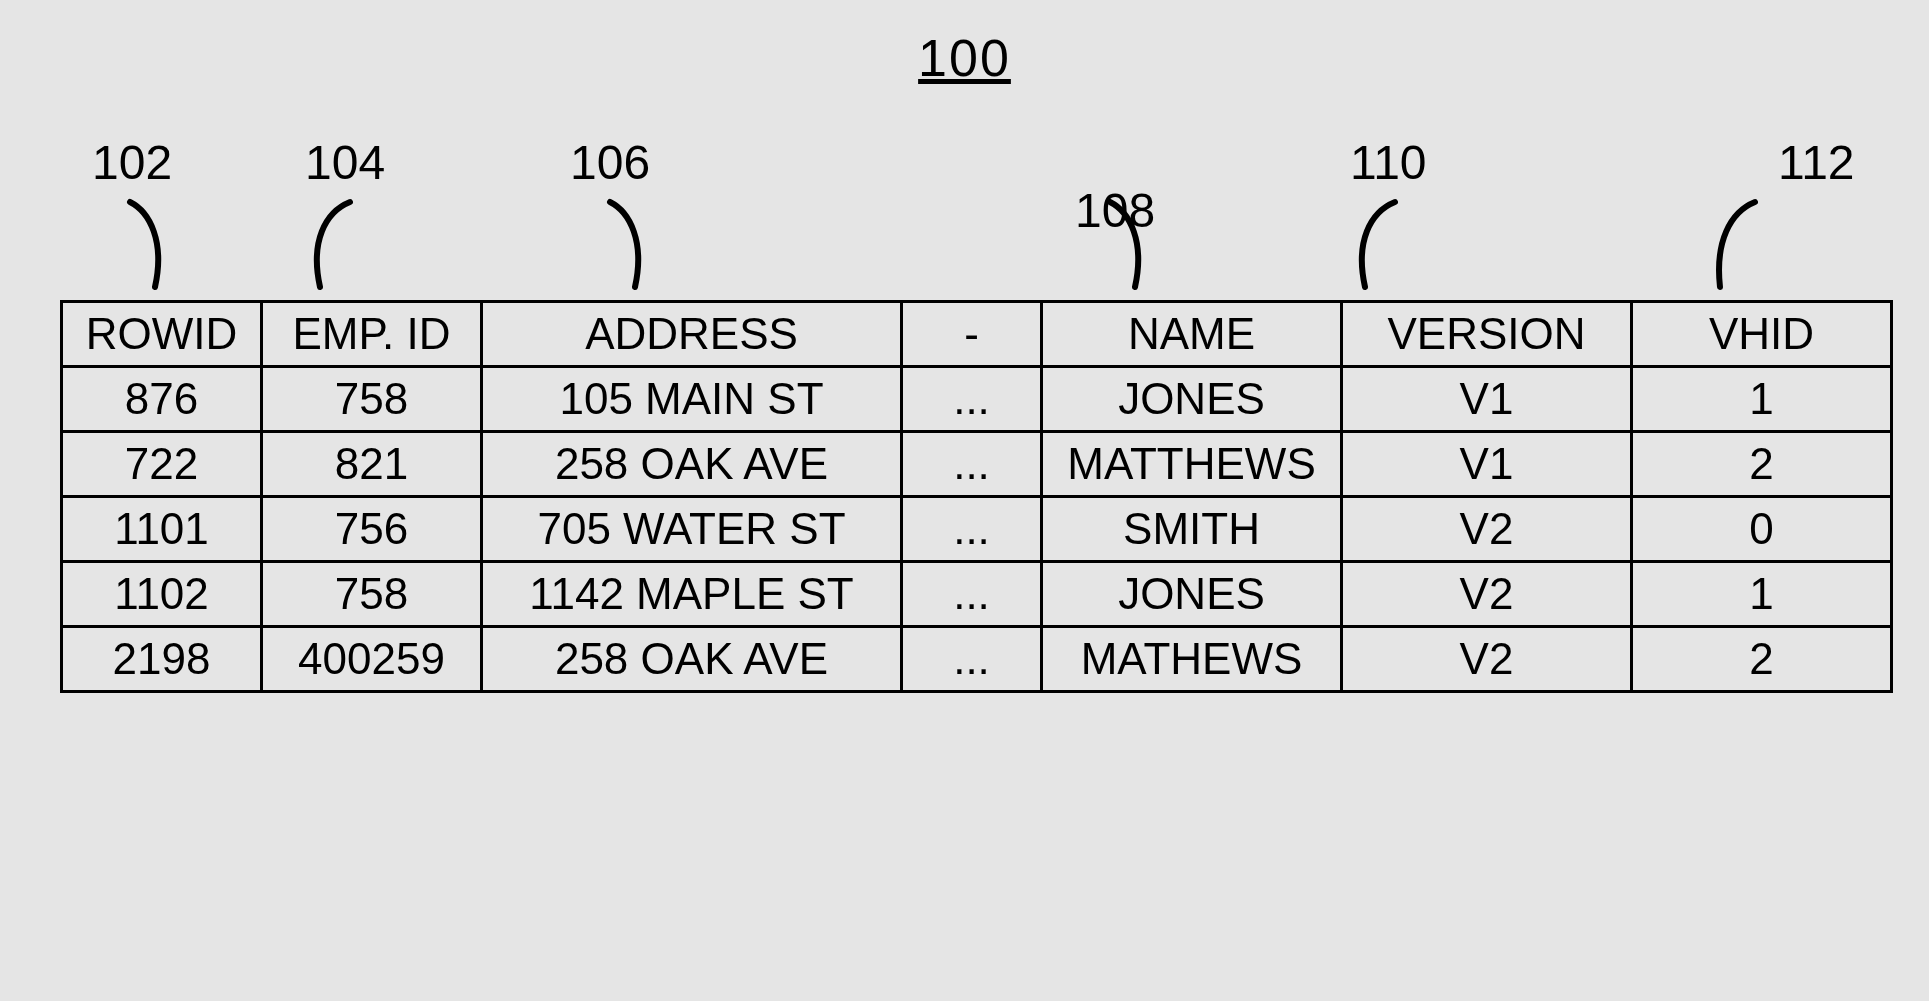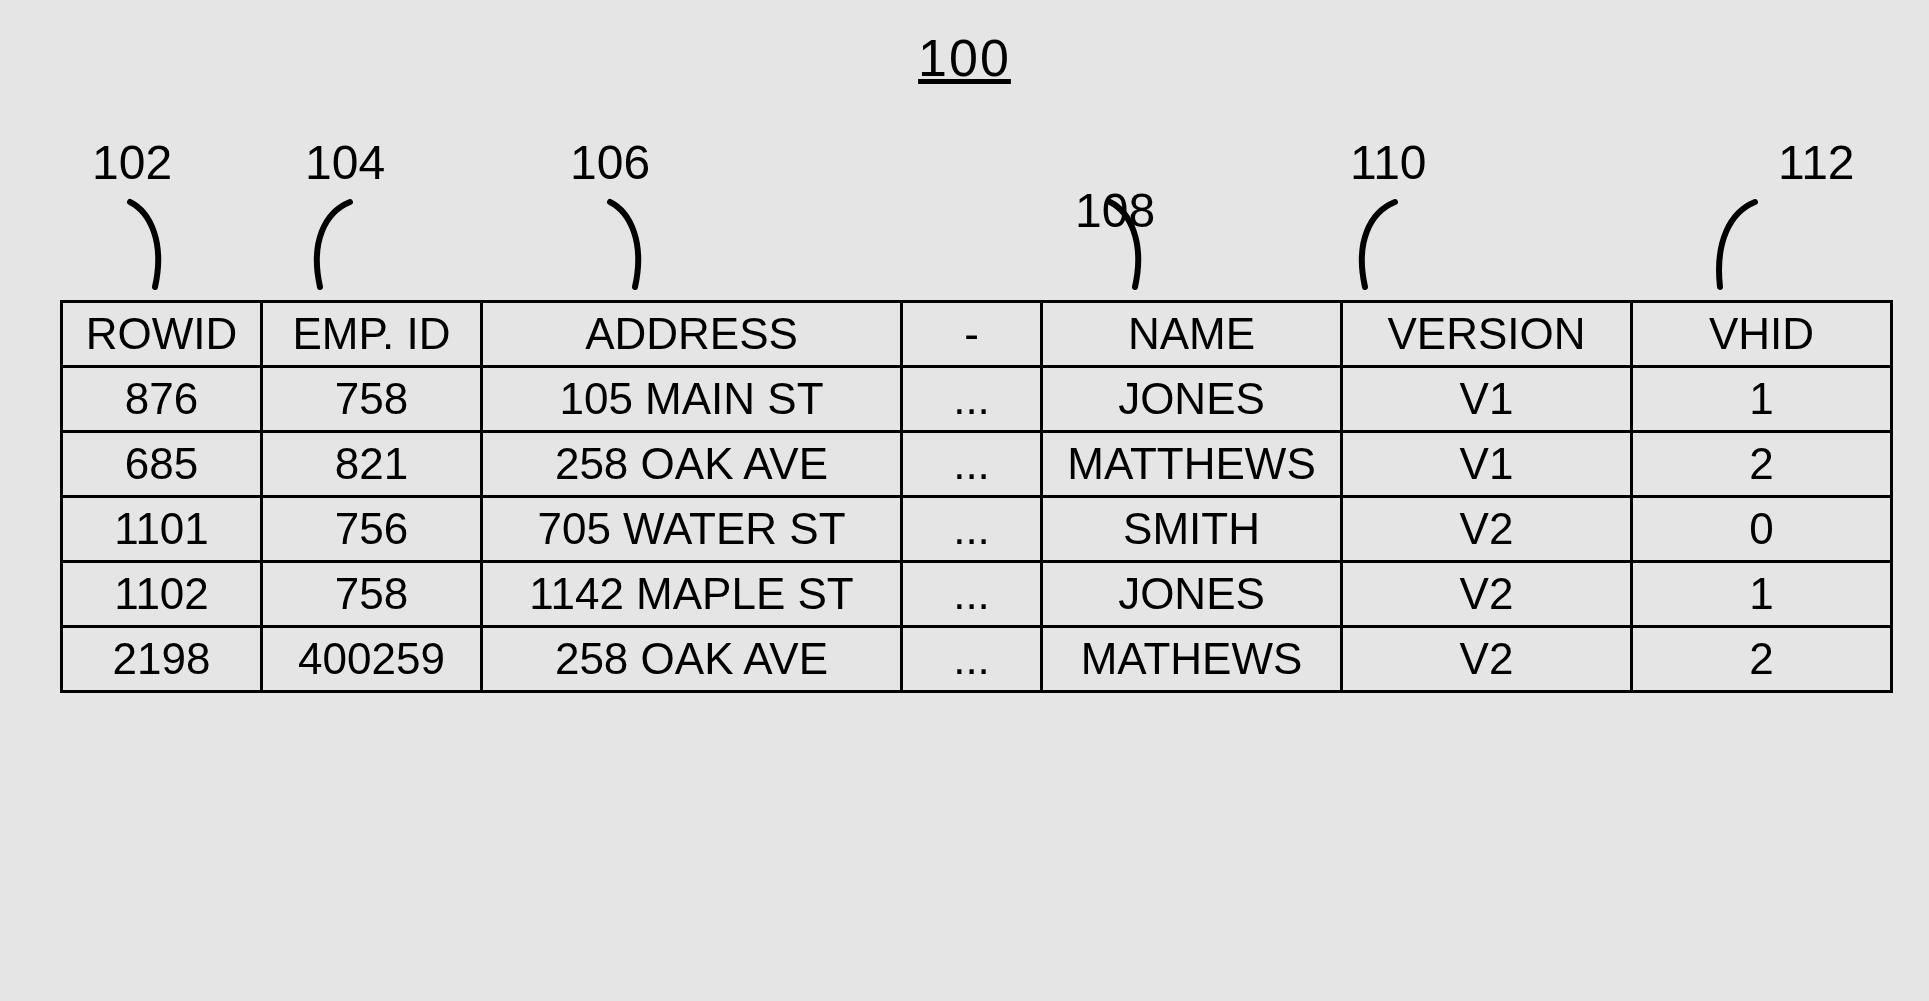--- a/index.html
+++ b/index.html
@@ -152,21 +152,21 @@
         <tr>
           <td>876</td>
           <td>758</td>
           <td>105 MAIN ST</td>
           <td>...</td>
           <td>JONES</td>
           <td>V1</td>
           <td>1</td>
         </tr>
         <tr>
-          <td>685</td>
+          <td>722</td>
           <td>821</td>
           <td>258 OAK AVE</td>
           <td>...</td>
           <td>MATTHEWS</td>
           <td>V1</td>
           <td>2</td>
         </tr>
         <tr>
           <td>1101</td>
           <td>756</td>

